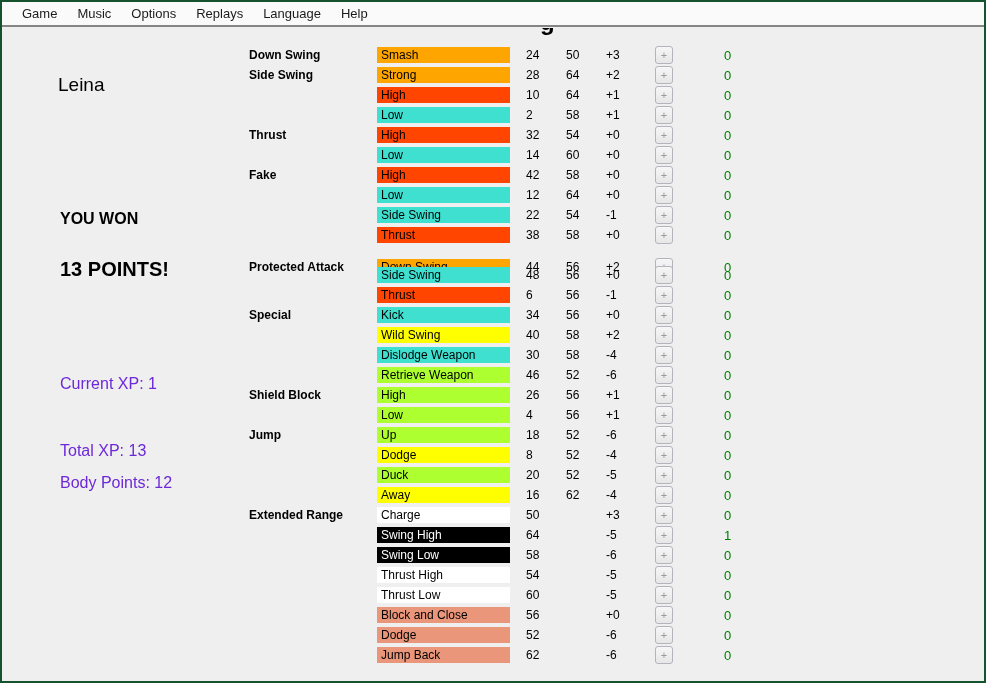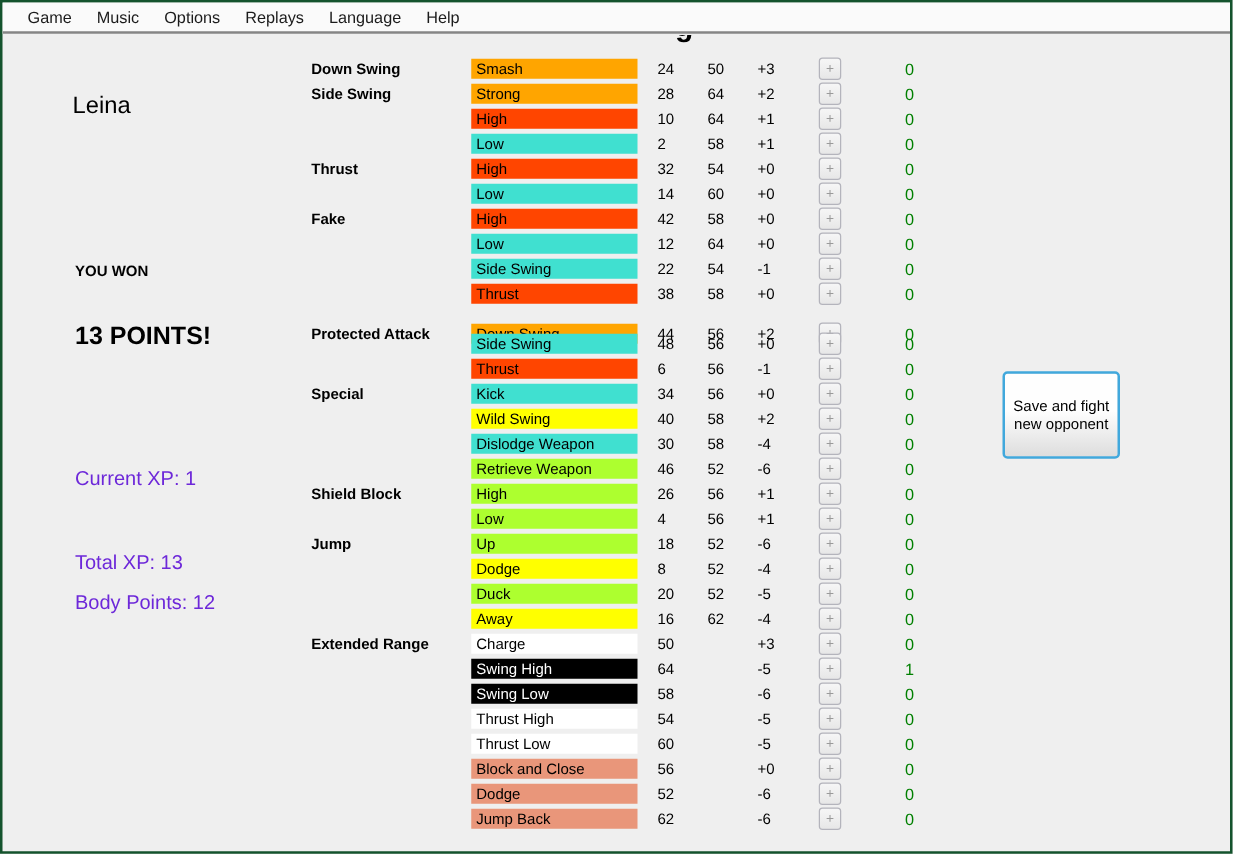--- a/index.html
+++ b/index.html
@@ -20,21 +20,21 @@
   #clipped-heading {
     position:absolute; left:538px; top:26px; width:26px; height:7px;
     overflow:hidden; pointer-events:none;
   }
   #clipped-heading span {
     position:absolute; top:-20px; left:0; font-size:24px; font-weight:bold; color:#000;
   }
   
   .abs { position:absolute; }
   #char-name   { left:56px;  top:72px;  font-size:19px; color:#000; }
-  #won-line1   { left:58px;  top:208px; font-size:12px; font-weight:bold; }
+  #won-line1   { left:58px;  top:208px; font-size:16px; font-weight:bold; }
   #won-line2   { left:58px;  top:256px; font-size:20px; font-weight:bold; }
   .stat-label  { left:58px;  font-size:16px; color:#6d28d9; }
   #stat-current { top:373px; }
   #stat-total   { top:440px; }
   #stat-body    { top:472px; }
   
   #moves-table { position:absolute; left:0; top:0; right:0; bottom:0; }
   .move-row { position:absolute; left:0; width:100%; height:20px; }
   .move-row > * { position:absolute; }
   .cat-label  { left:247px; top:3px; font-size:12px; font-weight:bold; color:#000; white-space:nowrap; }
@@ -361,15 +361,14 @@
     <span class="cat-label"></span>
     <span class="move-bar" style="background: rgb(233, 150, 122); color: rgb(0, 0, 0);">Jump Back</span>
     <span class="stat-1">62</span>
     <span class="stat-2"></span>
     <span class="stat-mod">-6</span>
     <button class="plus-btn">+</button>
     <span class="points-val">0</span>
   </div>
     </div>
 
-  <div id="btn-fight" class="action-btn">Save and fight new opponent</div>
 
 </div>
 
 </body></html>

